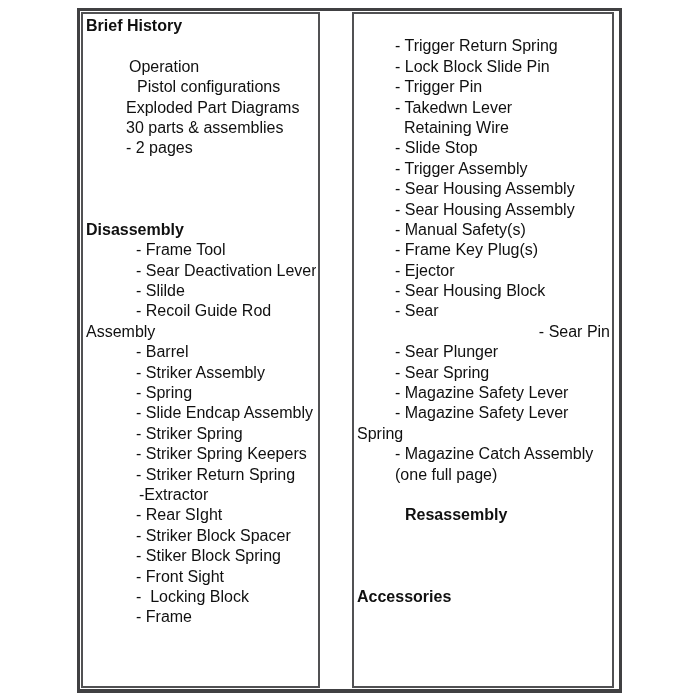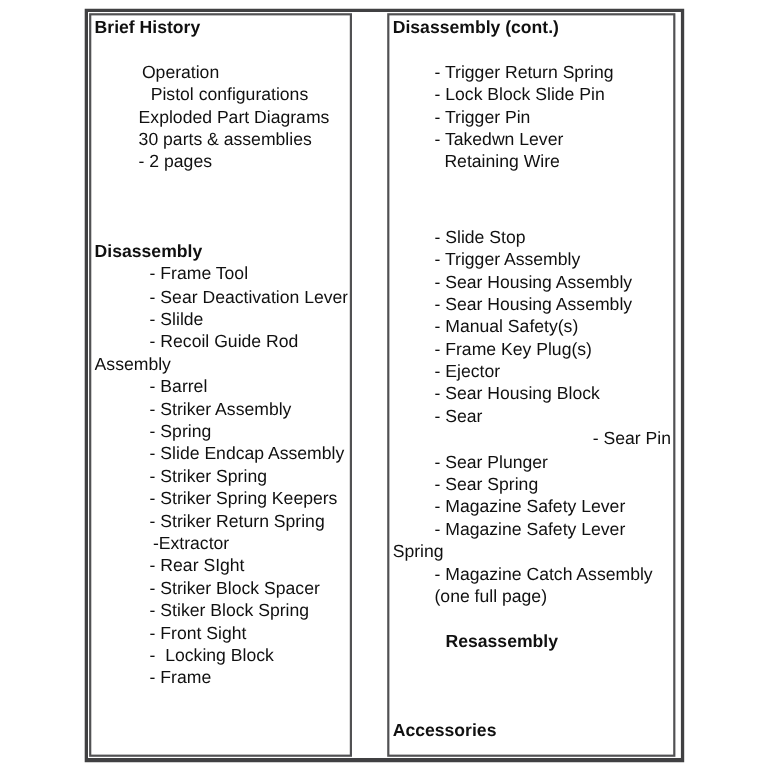--- a/index.html
+++ b/index.html
@@ -68,28 +68,27 @@
           <div class="line" style="padding-left: 50px;">- Rear SIght</div>
           <div class="line" style="padding-left: 50px;">- Striker Block Spacer</div>
           <div class="line" style="padding-left: 50px;">- Stiker Block Spring</div>
           <div class="line" style="padding-left: 50px;">- Front Sight</div>
           <div class="line" style="padding-left: 50px;">-  Locking Block</div>
           <div class="line" style="padding-left: 50px;">- Frame</div>
         </div>
     </section>
     <section class="panel panel-right">
       <div class="lines">
-          <div class="line bold" style="padding-left: 0px;">Disassembly (cont.)</div>
           <div class="line" style="padding-left: 0px;">&nbsp;</div>
           <div class="line" style="padding-left: 38px;">- Trigger Return Spring</div>
           <div class="line" style="padding-left: 38px;">- Lock Block Slide Pin</div>
           <div class="line" style="padding-left: 38px;">- Trigger Pin</div>
           <div class="line" style="padding-left: 38px;">- Takedwn Lever</div>
           <div class="line" style="padding-left: 47px;">Retaining Wire</div>
-          <div class="line" style="padding-left: 38px; margin-top: 48px;">- Slide Stop</div>
+          <div class="line" style="padding-left: 38px;">- Slide Stop</div>
           <div class="line" style="padding-left: 38px;">- Trigger Assembly</div>
           <div class="line" style="padding-left: 38px;">- Sear Housing Assembly</div>
           <div class="line" style="padding-left: 38px;">- Sear Housing Assembly</div>
           <div class="line" style="padding-left: 38px;">- Manual Safety(s)</div>
           <div class="line" style="padding-left: 38px;">- Frame Key Plug(s)</div>
           <div class="line" style="padding-left: 38px;">- Ejector</div>
           <div class="line" style="padding-left: 38px;">- Sear Housing Block</div>
           <div class="line" style="padding-left: 38px;">- Sear</div>
           <div class="line" style="padding-left: 38px; text-align: right;">- Sear Pin</div>
           <div class="line" style="padding-left: 38px;">- Sear Plunger</div>

